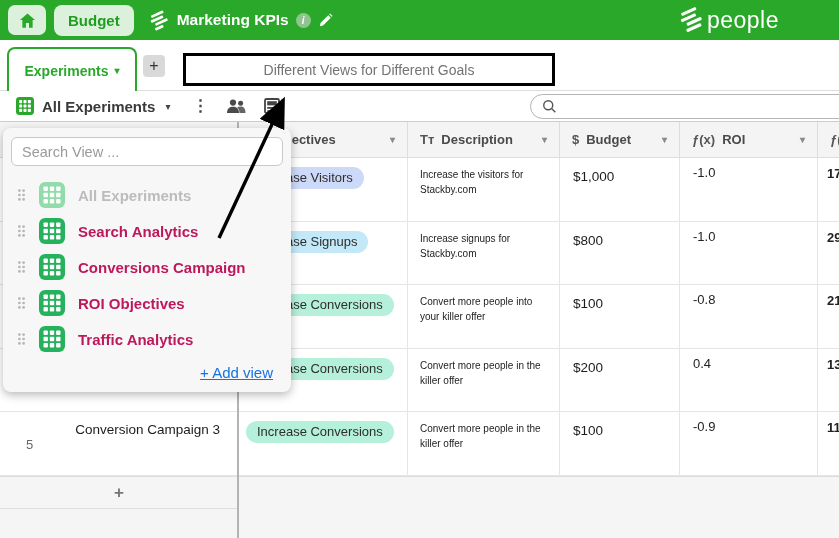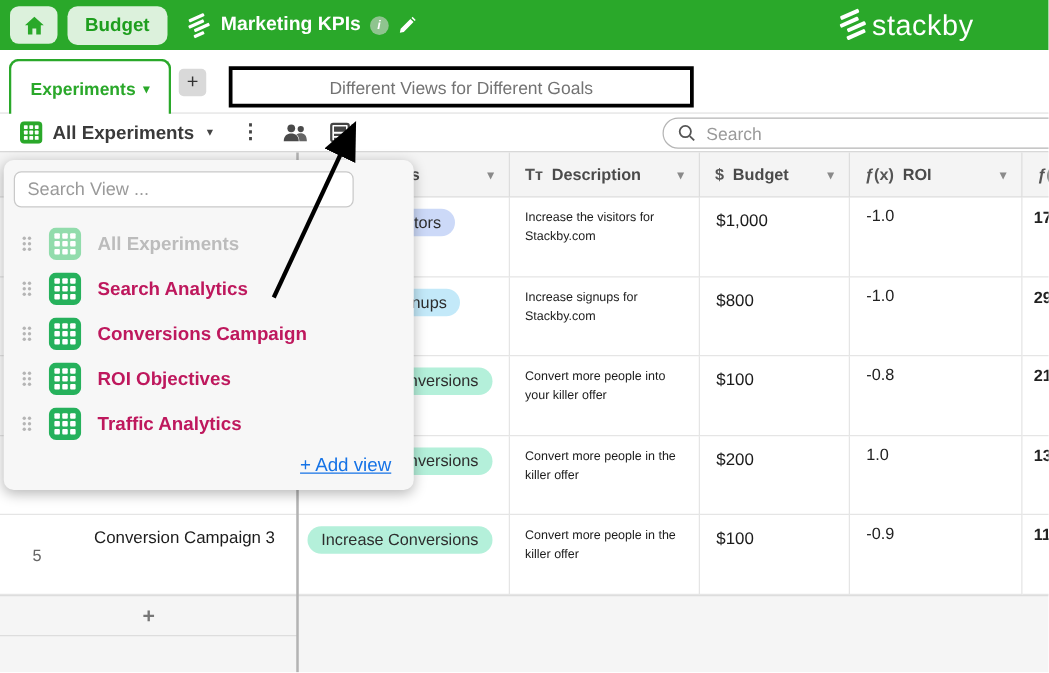--- a/index.html
+++ b/index.html
@@ -73,21 +73,21 @@
   .bud-text { display:block; padding:11px 0 0 13px; font-size:13.5px; color:#1c1c1c; }
   .roi-text { display:block; padding:7px 0 0 13px; font-size:13px; color:#222; }
   .fx-text  { display:block; padding:8px 0 0 9px; font-size:13px; font-weight:600; color:#222; white-space:nowrap;}
   .below-zone { position:absolute; left:0; top:476px; width:839px; height:62px; background:#f5f5f5;
                 border-top:1px solid #ddd; }
   .add-row { width:238px; height:32px; border-bottom:1px solid #ddd; display:flex; align-items:center;
              justify-content:center; color:#777; font-size:17px; font-weight:700; }
   .col-divider { position:absolute; left:237px; top:122px; width:2px; height:416px; background:#b3b3b3; z-index:5; }
 
   
-  .vdrop { position:absolute; left:3px; top:128px; width:328px; height:264px; background:#f7f7f7;
+  .vdrop { position:absolute; left:3px; top:128px; width:288px; height:264px; background:#f7f7f7;
            border-radius:8px; box-shadow:0 3px 10px rgba(0,0,0,.28); z-index:10; }
   .vdrop-search { display:block; width:272px; height:29px; margin:9px 8px 0; border:1px solid #c9c9c9;
                   border-radius:6px; padding-left:10px; font-size:14.5px; color:#333; background:#fff; outline:none;
                   font-family:"Liberation Sans", sans-serif;}
   .vdrop-search::placeholder { color:#9a9a9a; }
   .vlist { margin-top:11px; }
   .vitem { height:36px; display:flex; align-items:center; padding-left:14px; gap:13px; }
   .vlabel { font-size:15px; font-weight:600; color:#be185d; }
   .vicon { color:#26b15c; flex:0 0 auto; display:block;}
   .vitem.faded .vicon { color:#92dcac; }
@@ -128,21 +128,21 @@
     </div>
     <div class="logo">
       <svg width="28" height="28" viewBox="0 0 30 30">
           <g fill="#fff" transform="rotate(-24 15 15)">
             <rect x="8" y="4" width="17" height="3.4" rx="1"></rect>
             <rect x="5" y="10" width="17" height="3.4" rx="1"></rect>
             <rect x="9" y="16" width="17" height="3.4" rx="1"></rect>
             <rect x="6" y="22" width="17" height="3.4" rx="1"></rect>
           </g>
         </svg>
-      <span class="logo-text">stackby</span>
+      <span class="logo-text">people</span>
     </div>
   </div>
 
   <div class="tabbar">
     <div class="exp-tab">
       <span>Experiments</span>
       <span class="tab-caret">▾</span>
     </div>
     <div class="add-tab-btn">+</div>
     <div class="annotation-box">
@@ -185,21 +185,20 @@
           <rect x="3.2" y="10" width="9.6" height="1.8" fill="#444"></rect>
           <rect x="3.2" y="13.2" width="6.5" height="1.8" fill="#444"></rect>
           <rect x="17.2" y="2.5" width="1.8" height="13" fill="#444"></rect>
         </svg>
     </div>
     <div class="search-pill">
       <svg width="15" height="15" viewBox="0 0 18 18">
           <circle cx="7.5" cy="7.5" r="5.4" fill="none" stroke="#555" stroke-width="1.7"></circle>
           <line x1="11.8" y1="11.8" x2="16" y2="16" stroke="#555" stroke-width="1.7"></line>
         </svg>
-      <input type="text" placeholder="Search" style="">
     </div>
   </div>
 
   <div class="table">
     <div class="hrow">
       <div class="hcell c-name"></div>
       <div class="hcell c-obj h-obj-pad">
         <span>Objectives</span>
         <span class="hcaret">▾</span>
       </div>
@@ -286,21 +285,21 @@
             <span class="rowname"></span>
           </div>
           <div class="cell c-obj"><span class="chip" style="background: rgb(180, 240, 218);">Increase Conversions</span></div>
           <div class="cell c-desc">
             <span class="desc-text">Convert more people in the killer offer</span>
           </div>
           <div class="cell c-bud">
             <span class="bud-text">$200</span>
           </div>
           <div class="cell c-roi">
-            <span class="roi-text">1.0</span>
+            <span class="roi-text">0.4</span>
           </div>
           <div class="cell c-fx">
             <span class="fx-text">13</span>
           </div>
         </div>
         <div class="brow">
           <div class="cell c-name">
             <span class="rownum">5</span>
             <span class="rowname">Conversion Campaign 3</span>
           </div>

